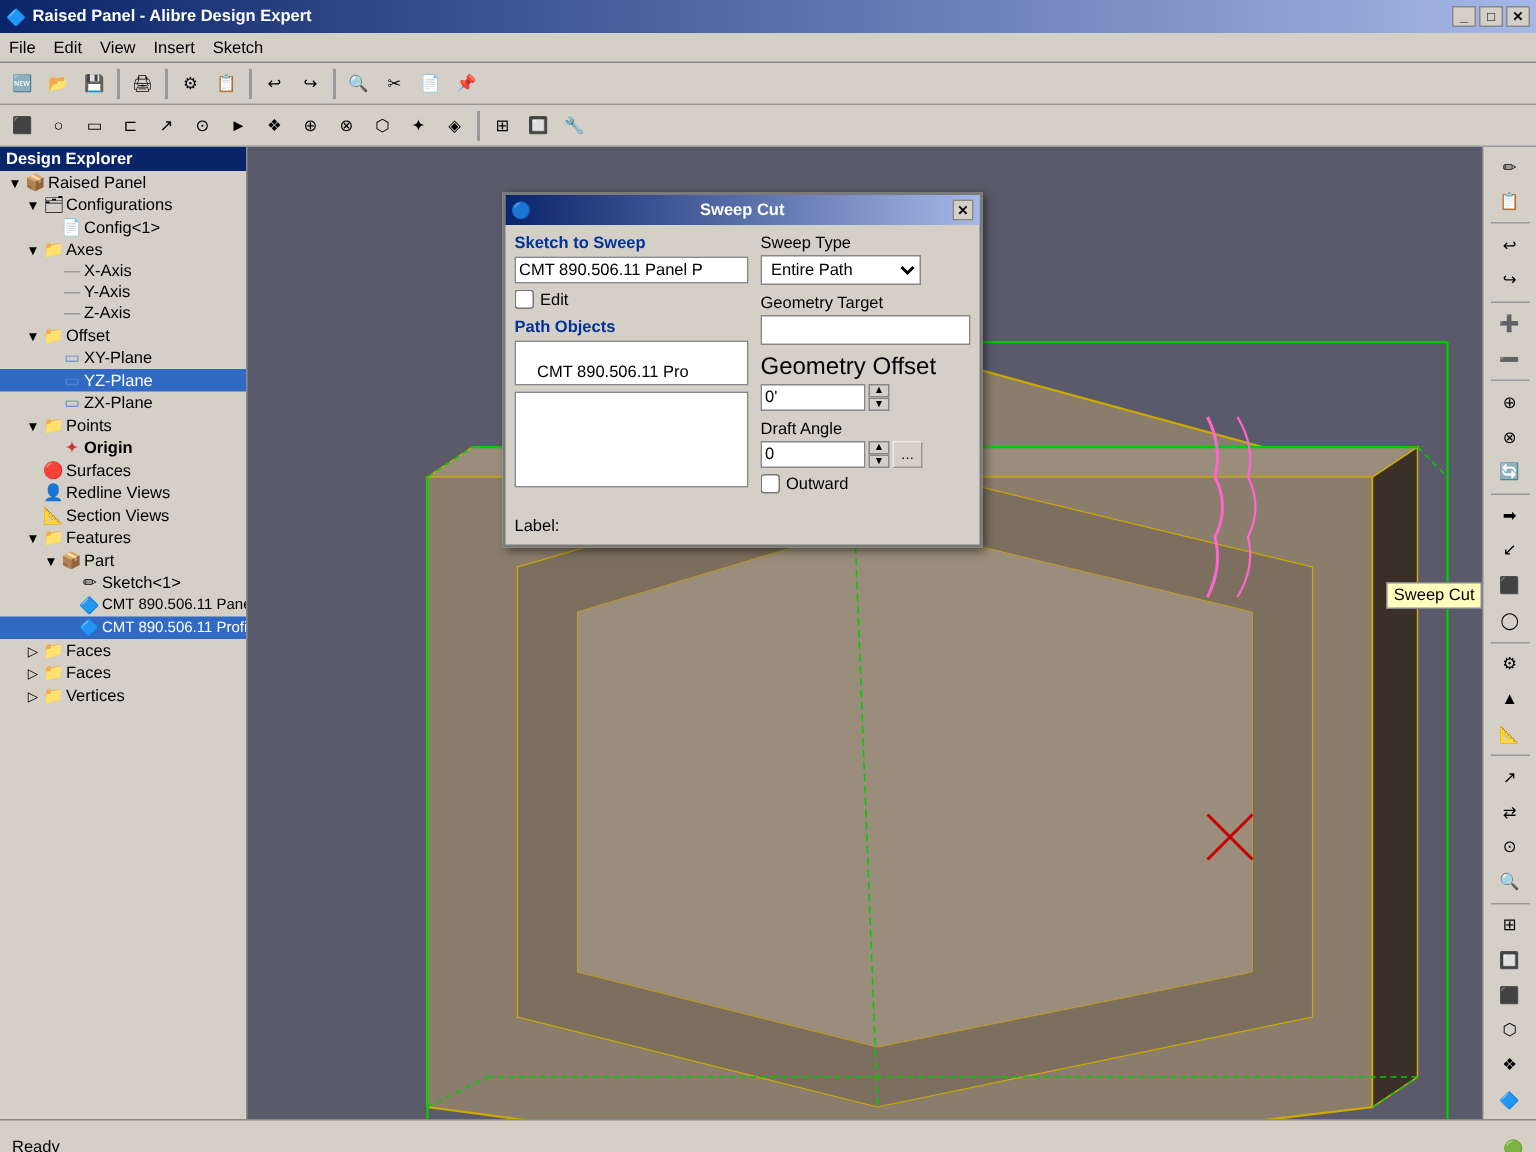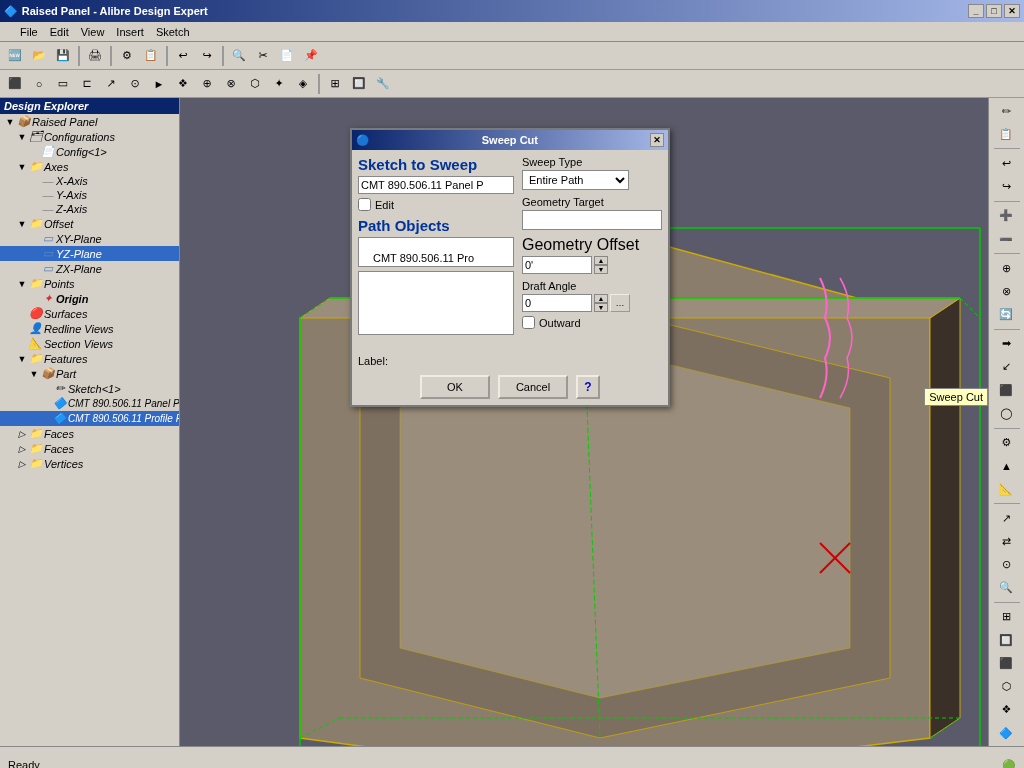--- a/index.html
+++ b/index.html
@@ -15,42 +15,42 @@
     #title-bar-left { display: flex; align-items: center; gap: 4px; }
     #title-bar-right { display: flex; gap: 2px; }
     .title-btn {
       width: 16px; height: 14px; background: #d4d0c8; border: 1px solid #888;
       display: flex; align-items: center; justify-content: center; font-size: 9px; cursor: pointer; color: #000;
     }
 
     
     #menu-bar {
       height: 20px; background: #d4d0c8; display: flex; align-items: center;
-      border-bottom: 1px solid #888; padding: 0 14px;
+      border-bottom: 1px solid #888; padding: 0 0;
     }
     .menu-item { padding: 2px 6px; cursor: pointer; font-size: 11px; }
 
     
     .toolbar-row {
       height: 28px; background: #d4d0c8; border-bottom: 1px solid #999;
       display: flex; align-items: center; padding: 2px 4px; gap: 2px;
     }
     .tb-btn {
       width: 22px; height: 22px; background: #d4d0c8; border: 1px solid transparent;
       display: flex; align-items: center; justify-content: center; cursor: pointer; font-size: 11px;
     }
     .tb-sep { width: 2px; height: 20px; background: #999; margin: 0 2px; }
 
     
     #main-area { display: flex; height: calc(768px - 22px - 20px - 28px - 28px - 22px); }
 
     
     #left-panel {
-      width: 180px; background: #d4d0c8; border-right: 1px solid #888;
-      overflow-y: auto; font-size: 11px; font-style: italic;
+      width: 165px; background: #d4d0c8; border-right: 1px solid #888;
+      overflow-y: auto; font-size: 11px;
     }
     #design-explorer-title {
       background: #0a246a; color: white; padding: 2px 4px; font-size: 11px; font-weight: bold;
     }
     .tree-item {
       display: flex; align-items: center; padding: 1px 0; cursor: pointer; white-space: nowrap;
     }
     .tree-item.selected { background: #316ac5; color: white; }
     .tree-icon { width: 16px; text-align: center; flex-shrink: 0; }
     .tree-expand { width: 12px; text-align: center; flex-shrink: 0; font-size: 9px; }
@@ -91,21 +91,21 @@
     #sweep-dialog-title {
       height: 20px; background: linear-gradient(to right, #0a246a, #a6b8e8);
       color: white; display: flex; align-items: center; justify-content: space-between;
       padding: 0 4px; font-size: 11px; font-weight: bold; cursor: move;
     }
     #sweep-dialog-close {
       width: 14px; height: 14px; background: #d4d0c8; border: 1px solid #888;
       display: flex; align-items: center; justify-content: center; font-size: 9px; cursor: pointer; color: #000;
     }
     #sweep-dialog-body { padding: 6px; }
-    .section-title { font-size: 15px; font-weight: bold; color: #003399; margin-bottom: 3px; }
+    .section-title { font-size: 11px; font-weight: bold; color: #003399; margin-bottom: 3px; }
 
     select.dialog-select {
       height: 20px; font-size: 11px; background: white; border: 1px solid #888;
       padding: 0 2px; width: 120px;
     }
     .listbox {
       background: white; border: 1px solid #888; height: 60px; overflow-y: auto;
       font-size: 11px; padding: 2px; margin-bottom: 4px;
     }
     .geometry-input {
@@ -427,25 +427,20 @@
               <input type="checkbox" id="outward-cb" style="">
               <label for="outward-cb">Outward</label>
             </div>
           </div>
         </div>
 
         <div class="label-row">
           <span class="label-text">Label:</span>
         </div>
 
-        <div class="dialog-buttons">
-          <button class="dialog-btn">OK</button>
-          <button class="dialog-btn">Cancel</button>
-          <div class="help-btn">?</div>
-        </div>
       </div>
     </div>
 
     <div id="tooltip">
       <span>Sweep Cut</span>
     </div>
   </div>
 
   <div id="right-toolbar">
     <button class="rt-btn">✏</button>

